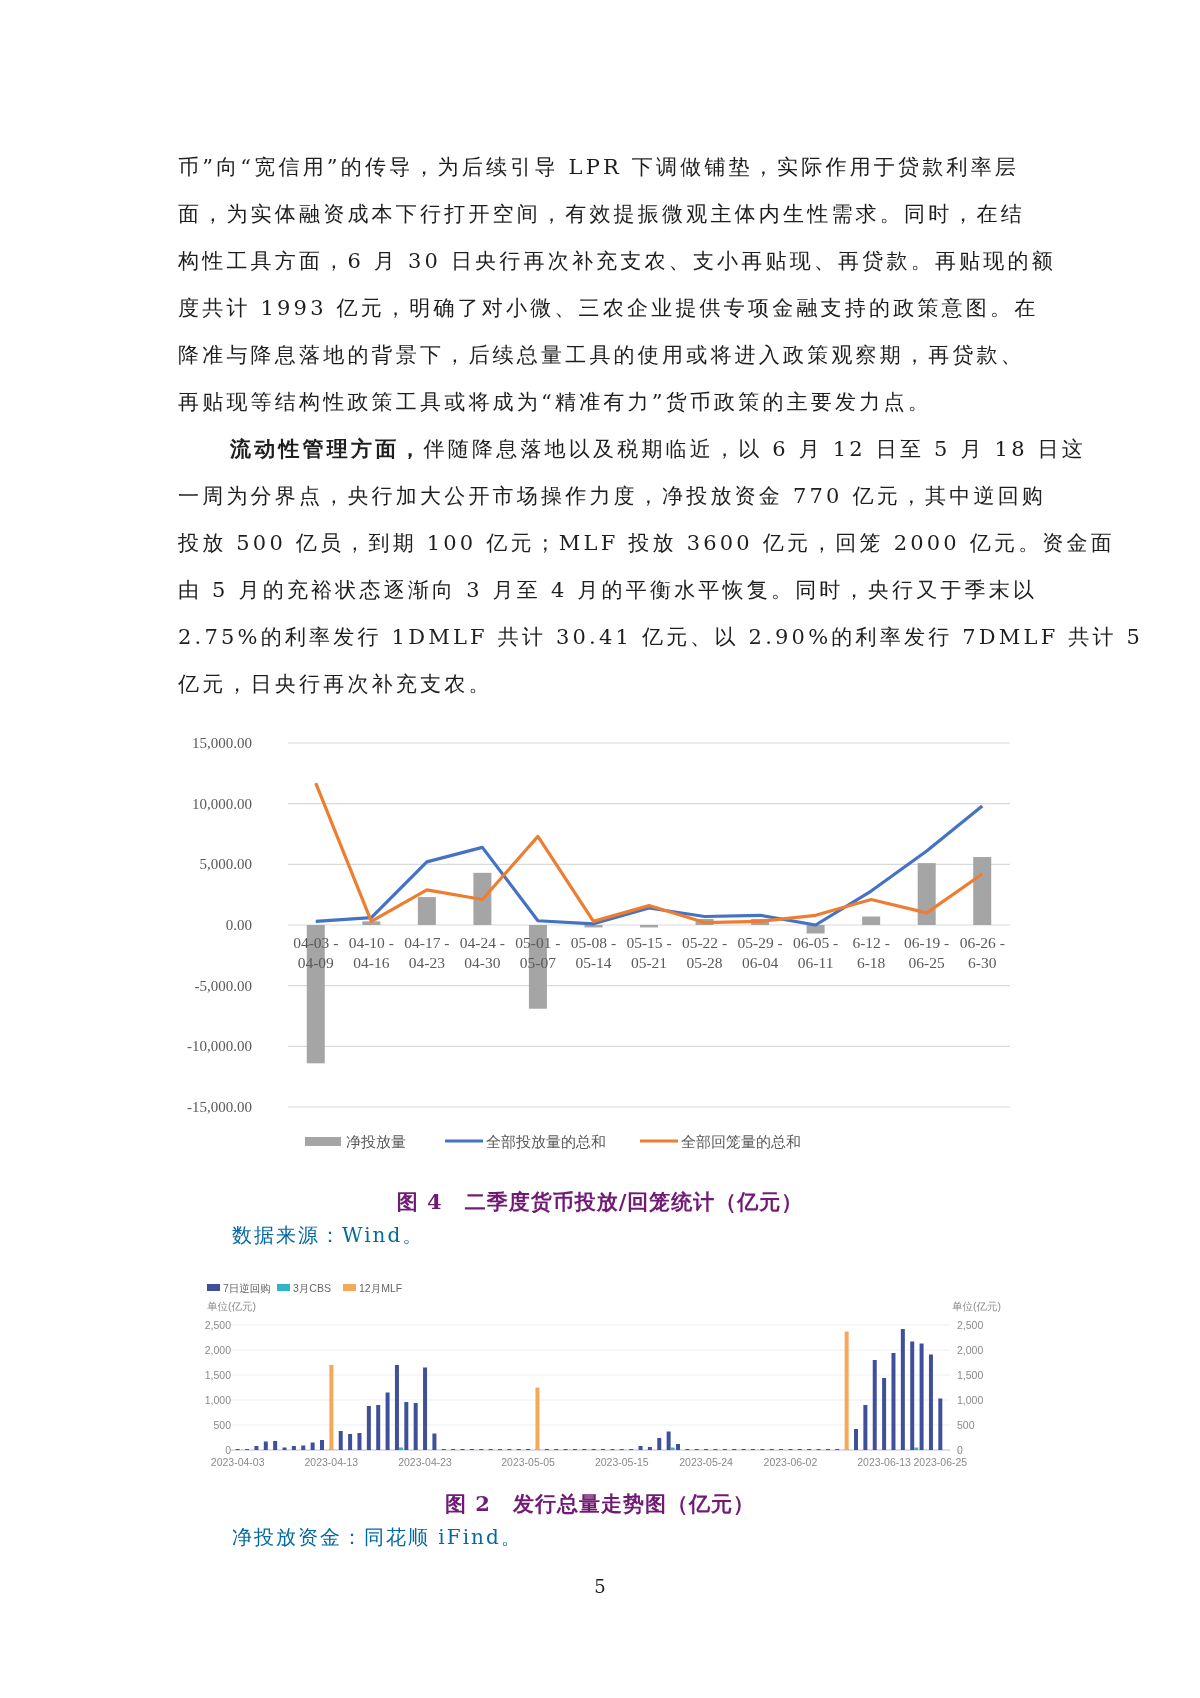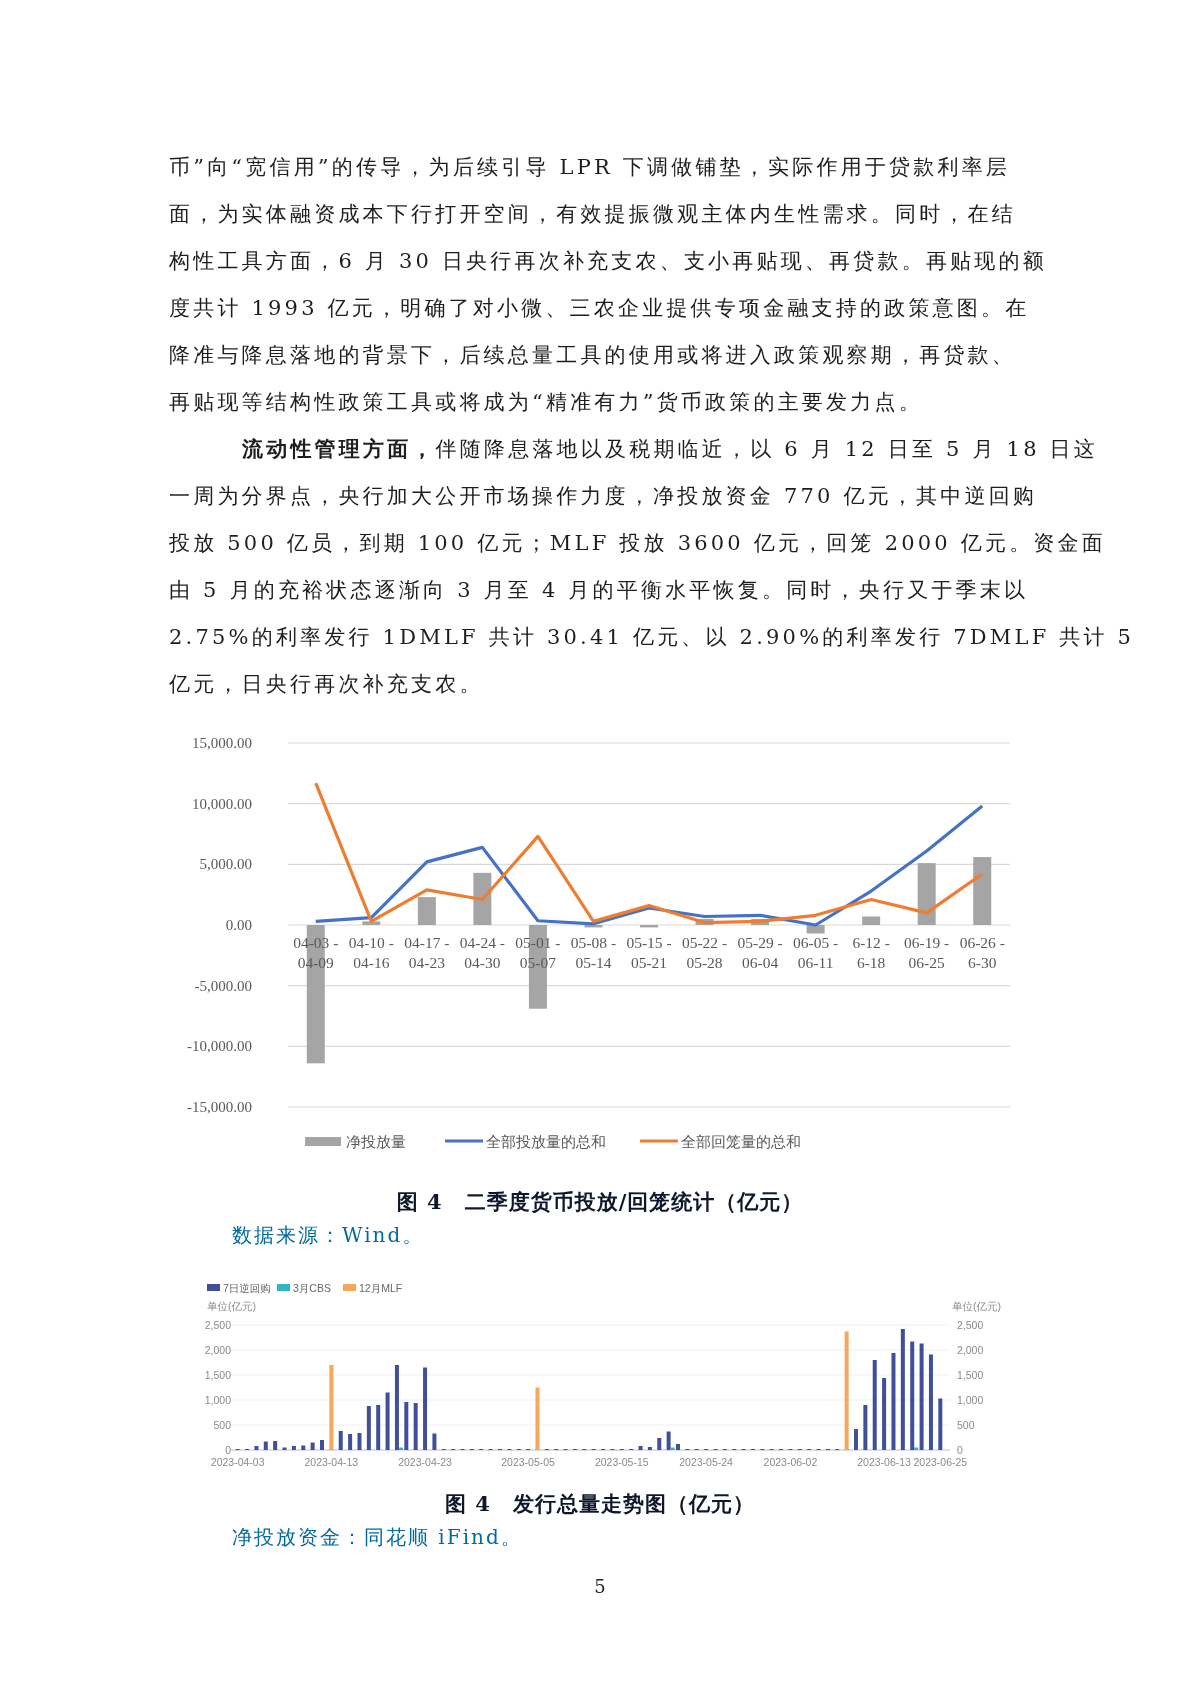--- a/index.html
+++ b/index.html
@@ -1,22 +1,22 @@
 <!DOCTYPE html>
 <html><head>
 <meta charset="utf-8">
 <style>
   html, body { margin:0; padding:0; background:#ffffff; }
   body { width:1200px; height:1698px; position:relative; overflow:hidden;
          font-family:"DejaVu Serif","Liberation Serif",serif; color:#222; }
-  .line { position:absolute; left:169px; width:840px; font-size:21px; letter-spacing:3.2px;
+  .line { position:absolute; left:178px; width:840px; font-size:21px; letter-spacing:3.2px;
           white-space:nowrap; line-height:30px; color:#1e1e1e; }
-  .bold { font-weight:bold;margin-left:12px; }
+  .bold { font-weight:bold; }
   .caption { position:absolute; left:0; width:1200px; text-align:center; font-size:21px;
-             font-weight:bold; letter-spacing:1px; color:#0f172a; }
+             font-weight:bold; letter-spacing:1px; color:#701a75; }
   .source { position:absolute; left:232px; font-size:20px; letter-spacing:2px; color:#0369a1; }
   .pagenum { position:absolute; left:0; width:1200px; text-align:center; top:1576px; font-size:18px; }
   svg text { font-family:"Liberation Serif","DejaVu Serif",serif; }
   .c2 text { font-family:"Liberation Sans","DejaVu Sans",sans-serif; }
 </style>
 </head>
 <body>
 
 <div>
   <div class="line" style="top:152px">币”向“宽信用”的传导，为后续引导 LPR 下调做铺垫，实际作用于贷款利率层</div>
@@ -219,16 +219,16 @@
     <text x="699.1052631578947" y="204" text-anchor="middle" font-size="10.5" fill="#8a8a8a">2023-06-13</text>
     <text x="755.3157894736842" y="204" text-anchor="middle" font-size="10.5" fill="#8a8a8a">2023-06-25</text>
     <rect x="22" y="22" width="13" height="7" fill="#3f4f9a"></rect>
     <text x="38" y="30" font-size="10.5" fill="#666">7日逆回购</text>
     <rect x="92" y="22" width="13" height="7" fill="#30b5c8"></rect>
     <text x="108" y="30" font-size="10.5" fill="#666">3月CBS</text>
     <rect x="158" y="22" width="13" height="7" fill="#f5a85a"></rect>
     <text x="174" y="30" font-size="10.5" fill="#666">12月MLF</text>
   </svg>
 
-<div class="caption" style="top:1490px">图 4　发行总量走势图（亿元）</div>
+<div class="caption" style="top:1490px">图 2　发行总量走势图（亿元）</div>
 <div class="source" style="top:1524px">净投放资金：同花顺 iFind。</div>
 
 <div class="pagenum">5</div>
 
 </body></html>

